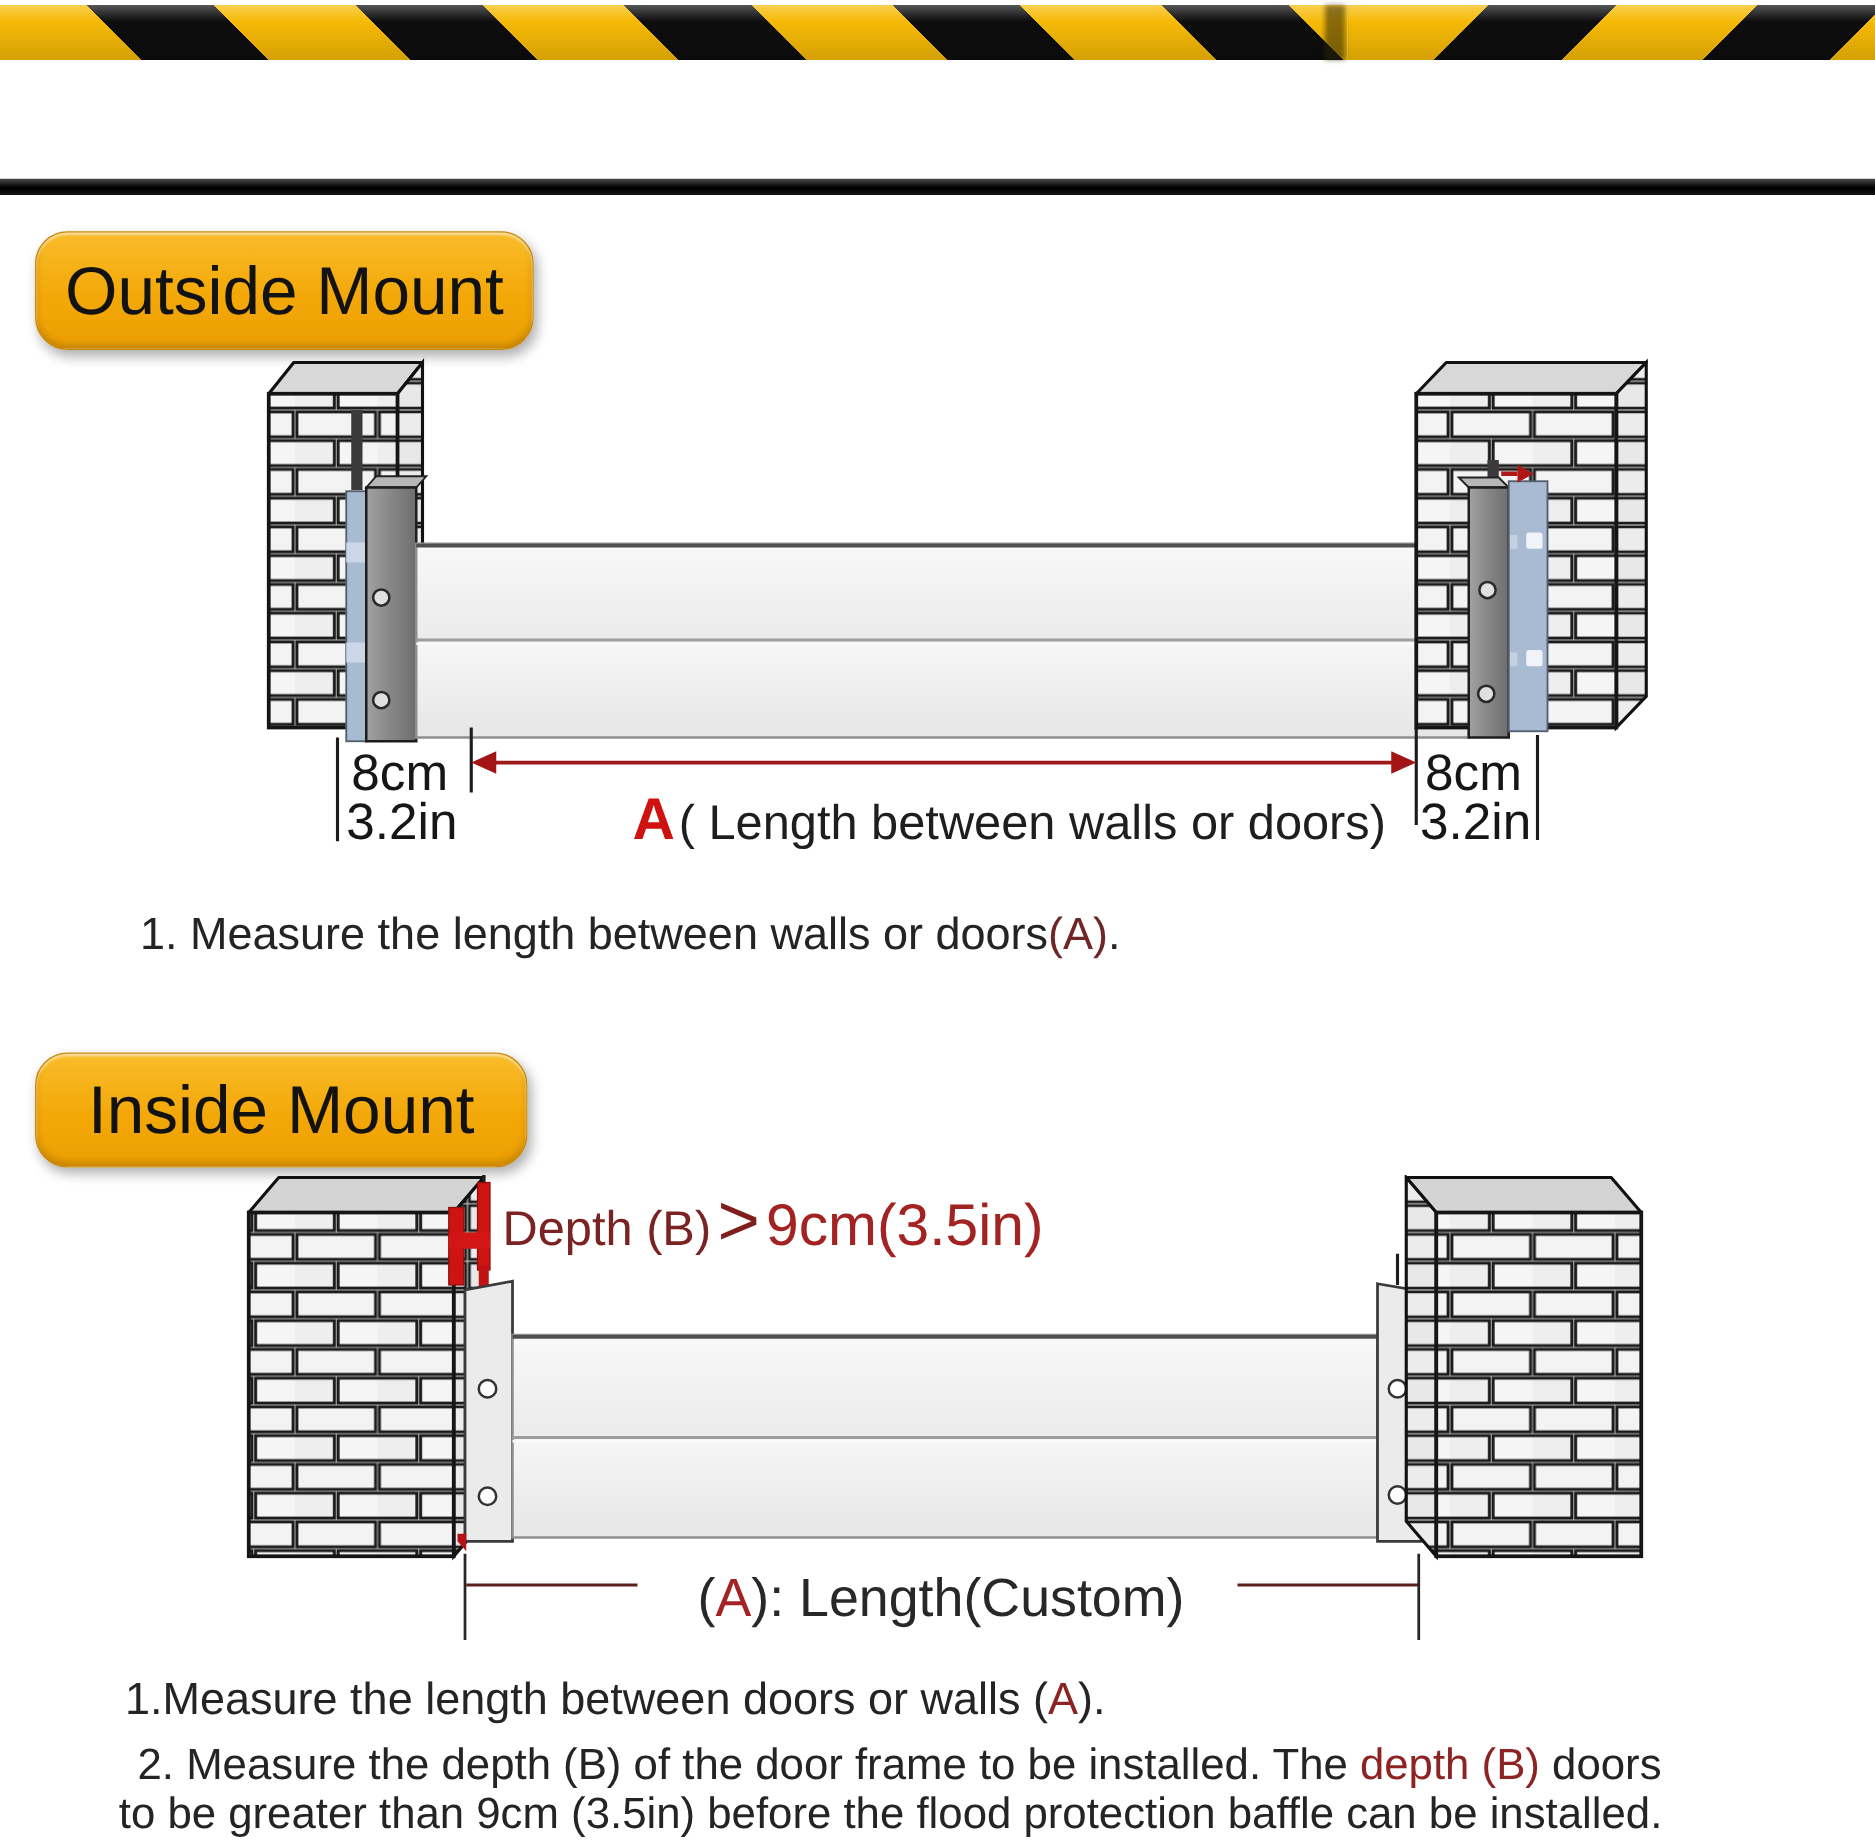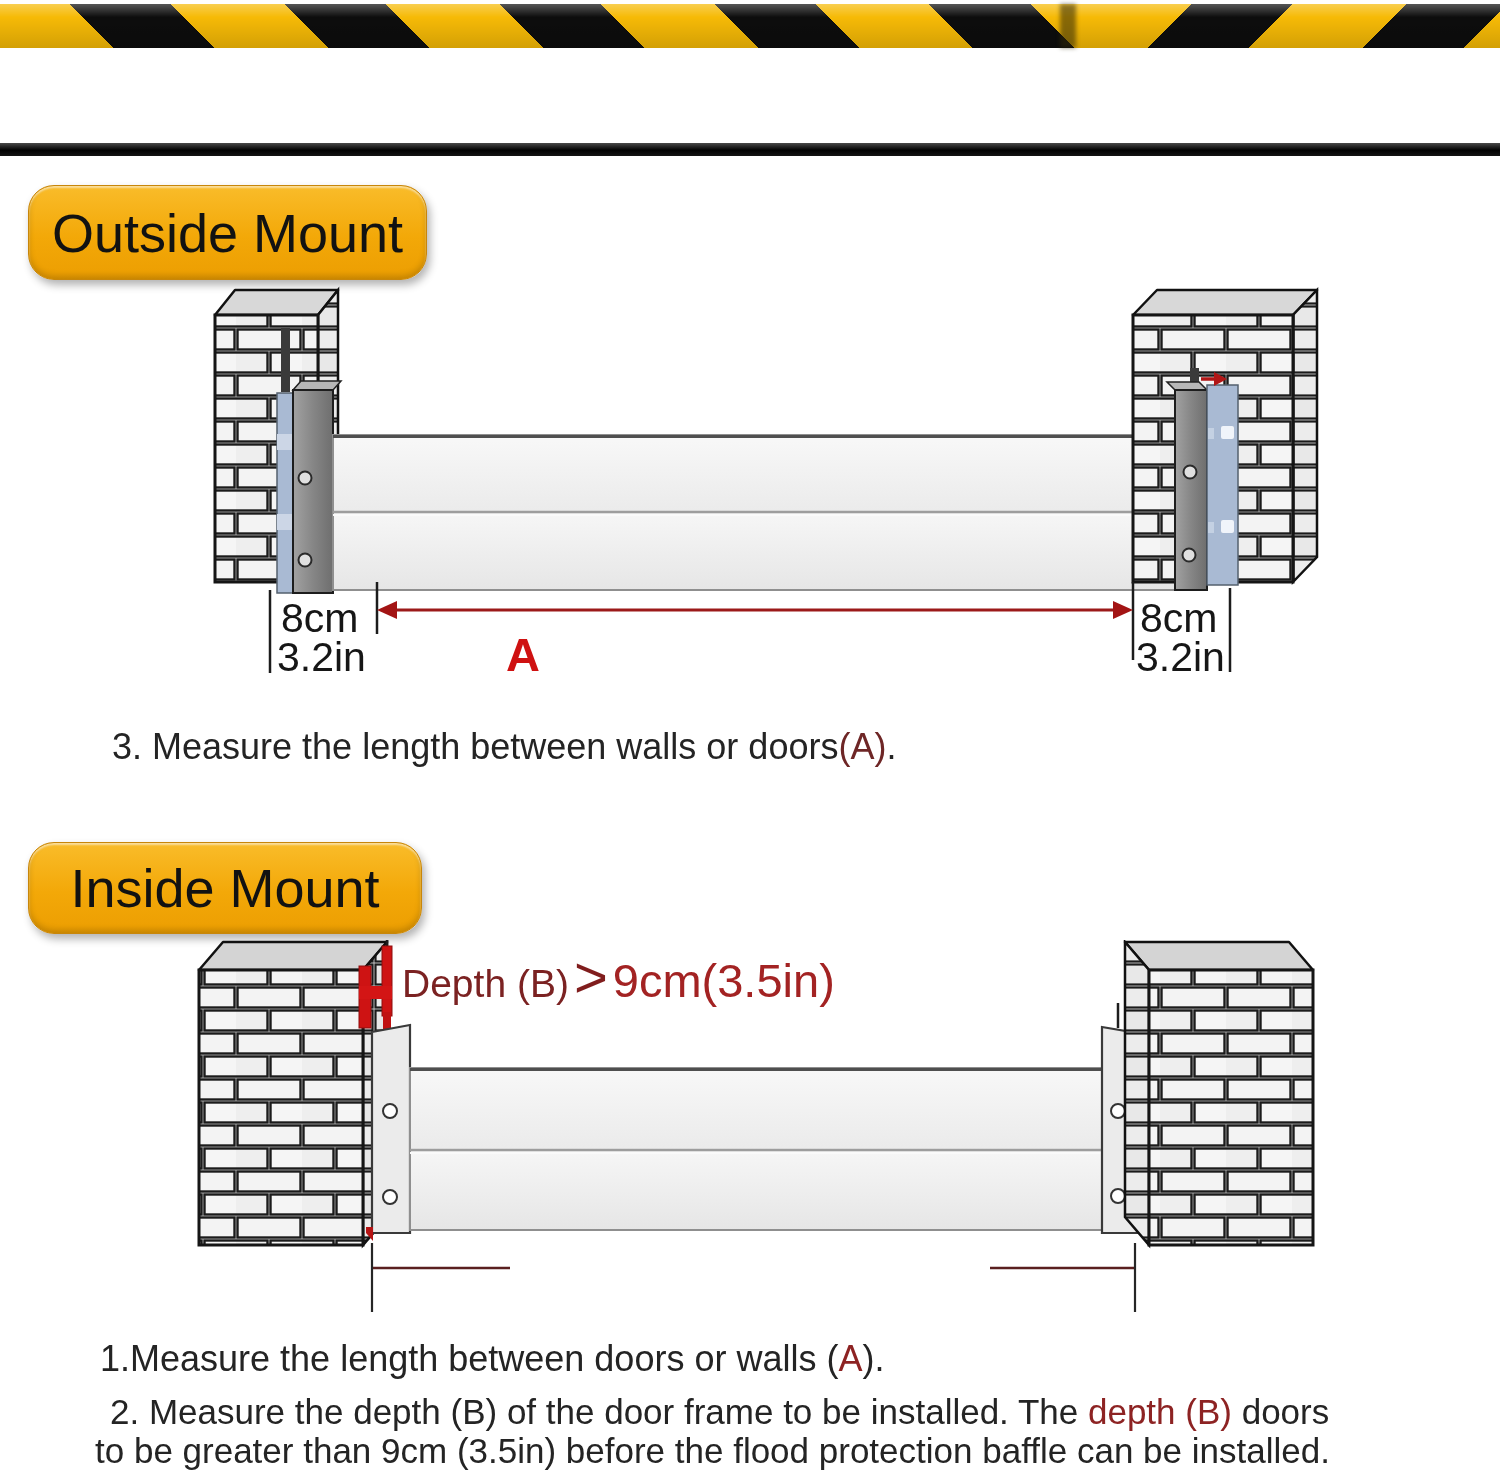--- a/index.html
+++ b/index.html
@@ -172,23 +172,24 @@
       </g>
     </g>
   </svg>
 
   <div class="ov dim-num t8l">8cm</div>
   <div class="ov dim-num t32l">3.2in</div>
   <div class="ov dim-num t8r">8cm</div>
   <div class="ov dim-num t32r">3.2in</div>
   <div class="ov span-label">
     <span class="acc">A</span>
-  </div>
-
-  <div class="ov step so1"><span>3. Measure the length between walls or doors</span><span class="acc">(A)</span><span>.</span></div>
+    <span class="lbl">( Length between walls or doors)</span>
+  </div>
+
+  <div class="ov step so1"><span>1. Measure the length between walls or doors</span><span class="acc">(A)</span><span>.</span></div>
 
   <svg class="diagram d-inside" width="1200" height="380" viewBox="0 0 1200 380">
 
     <g>
       <polygon points="29,30 193,30 217,2 53,2" fill="#d4d4d4" stroke="#111" stroke-width="2.5" stroke-linejoin="round"></polygon>
       <polygon points="193,30 193,305 217,277 217,2" fill="url(#bks)" stroke="#111" stroke-width="2.5"></polygon>
       <rect x="29" y="30" width="164" height="275" fill="url(#bk)" stroke="#151515" stroke-width="3"></rect>
     </g>
 
     <g>
@@ -232,18 +233,21 @@
       <line x1="820" y1="328" x2="965" y2="328" stroke="#5a2020" stroke-width="2.5"></line>
       <line x1="965" y1="303" x2="965" y2="372" stroke="#262626" stroke-width="2.2"></line>
     </g>
   </svg>
 
   <div class="ov depth-line">
     <span class="dl">Depth (B)</span>
     <span class="gt">&gt;</span>
     <span class="dv">9cm(3.5in)</span>
   </div>
+  <div class="ov len-line">
+    <span>(</span><span class="acc">A</span><span>): Length(Custom)</span>
+  </div>
 
   <div class="ov step si1"><span>1.Measure the length between doors or walls (</span><span class="acc">A</span><span>).</span></div>
   <div class="ov step si2"><span>2. Measure the depth (B) of the door frame to be installed. The </span><span class="acc">depth (B)</span><span> doors</span></div>
   <div class="ov step si3">to be greater than 9cm (3.5in) before the flood protection baffle can be installed.</div>
 
 </div>
 
 </body></html>

